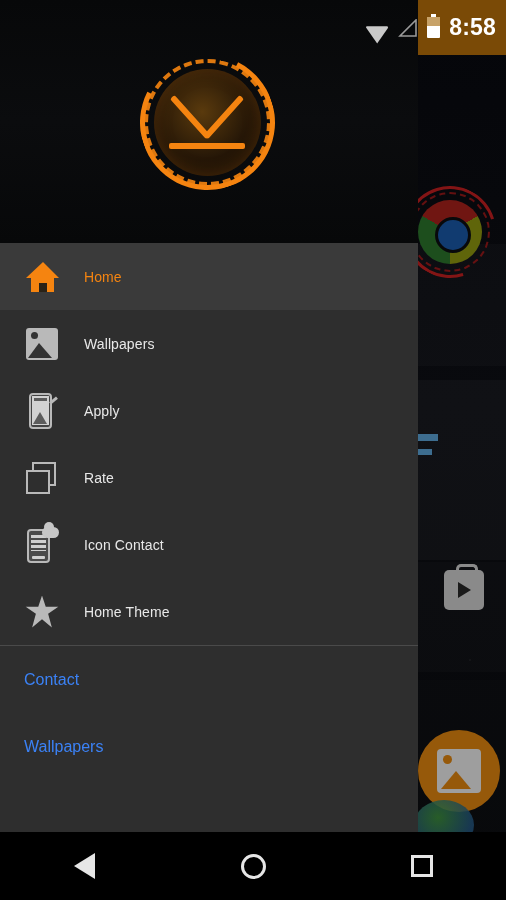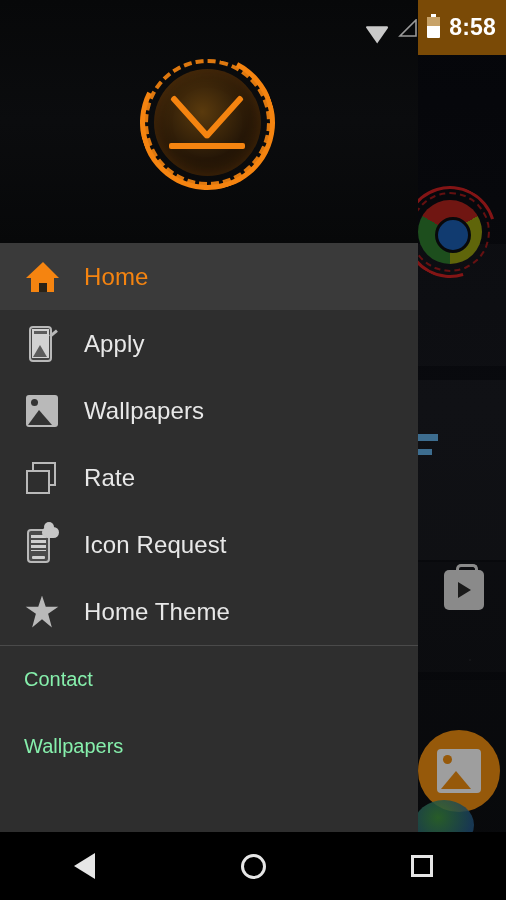--- a/index.html
+++ b/index.html
@@ -122,21 +122,21 @@
       transform:rotate(-42deg); transform-origin:top left; border-radius:2px; }
   .logo-chevron .rgt { right:4px; top:4px; width:6px; height:54px;
       transform:rotate(42deg); transform-origin:top right; border-radius:2px; }
   .logo-chevron .bar { left:3px; bottom:2px; width:76px; height:6px; border-radius:2px; }
 
   
   .menu { position:relative; }
   .menu-item { position:relative; display:flex; align-items:center; height:67px; cursor:pointer; }
   .menu-item.selected { background:#3a3a3a; }
   .menu-icon { width:84px; display:flex; align-items:center; justify-content:center; flex:0 0 84px; }
-  .menu-label { font-size:24px; color:#e8e8e8; letter-spacing:.1px; }
+  .menu-label { font-size:14px; color:#e8e8e8; letter-spacing:.1px; }
   .menu-item.selected .menu-label { color:#f58410; }
 
   
   .ic-home { width:33px; height:30px; position:relative; }
   .ic-home::before { content:""; position:absolute; left:0; top:0; width:0; height:0;
       border-left:17px solid transparent; border-right:16px solid transparent; border-bottom:16px solid #f58410; }
   .ic-home::after { content:""; position:absolute; left:5px; top:15px; width:23px; height:15px; background:#f58410; }
   .ic-home span { position:absolute; left:13px; bottom:0; width:8px; height:9px; background:#2a2216; z-index:2; }
 
   .ic-apply { width:30px; height:36px; position:relative; }
@@ -172,21 +172,21 @@
   .ic-req .cloud::before { content:""; position:absolute; left:2px; top:-5px; width:10px; height:10px;
       border-radius:50%; background:#c7c7c7; }
 
   .ic-star { width:34px; height:32px; position:relative; }
   .ic-star::before { content:""; position:absolute; inset:0; background:#b9b9b9;
       clip-path:polygon(50% 0%,61% 35%,98% 35%,68% 57%,79% 100%,50% 74%,21% 100%,32% 57%,2% 35%,39% 35%); }
 
   .divider { height:1px; background:#4a4a4a; margin:0; }
 
   .plain-item { display:flex; align-items:center; height:67px; padding-left:24px; cursor:pointer; }
-  .plain-label { font-size:20px; color:#86efac; }
+  .plain-label { font-size:16px; color:#3b82f6; }
 
   
   .navbar { position:absolute; left:0; bottom:0; width:506px; height:68px; background:#000; z-index:50;
             display:flex; align-items:center; }
   .nav-btn { flex:1; display:flex; align-items:center; justify-content:center; cursor:pointer; }
   .nav-back { width:0; height:0; border-right:21px solid #e6e6e6;
       border-top:13px solid transparent; border-bottom:13px solid transparent; }
   .nav-home { width:25px; height:25px; border:3px solid #e6e6e6; border-radius:50%; }
   .nav-recent { width:22px; height:22px; border:3px solid #e6e6e6; }
 </style>
@@ -241,58 +241,58 @@
         <span class="menu-icon">
           <span class="ic-home">
               <span></span>
             </span>
         </span>
         <span class="menu-label">Home</span>
       </div>
 
       <div class="menu-item">
         <span class="menu-icon">
+          <span class="ic-wall"></span>
+        </span>
+        <span class="menu-label">Wallpapers</span>
+      </div>
+
+      <div class="menu-item">
+        <span class="menu-icon">
           <span class="ic-apply">
             <span class="body"></span>
               <span class="scr"></span>
             <span class="dots"></span>
               <span class="mnt"></span>
               <span class="brush"></span>
           </span>
         </span>
         <span class="menu-label">Apply</span>
       </div>
 
       <div class="menu-item">
         <span class="menu-icon">
-          <span class="ic-wall"></span>
-        </span>
-        <span class="menu-label">Wallpapers</span>
-      </div>
-
-      <div class="menu-item">
-        <span class="menu-icon">
           <span class="ic-icons">
               <i class="sq1"></i>
               <i class="sq2"></i>
             </span>
         </span>
         <span class="menu-label">Rate</span>
       </div>
 
       <div class="menu-item">
         <span class="menu-icon">
           <span class="ic-req">
             <span class="body"></span>
               <span class="grid"></span>
             <span class="hb"></span>
               <span class="cloud"></span>
           </span>
         </span>
-        <span class="menu-label">Icon Request</span>
+        <span class="menu-label">Icon Contact</span>
       </div>
 
       <div class="menu-item">
         <span class="menu-icon">
           <span class="ic-star"></span>
         </span>
         <span class="menu-label">Home Theme</span>
       </div>
 
       <div class="divider"></div>

